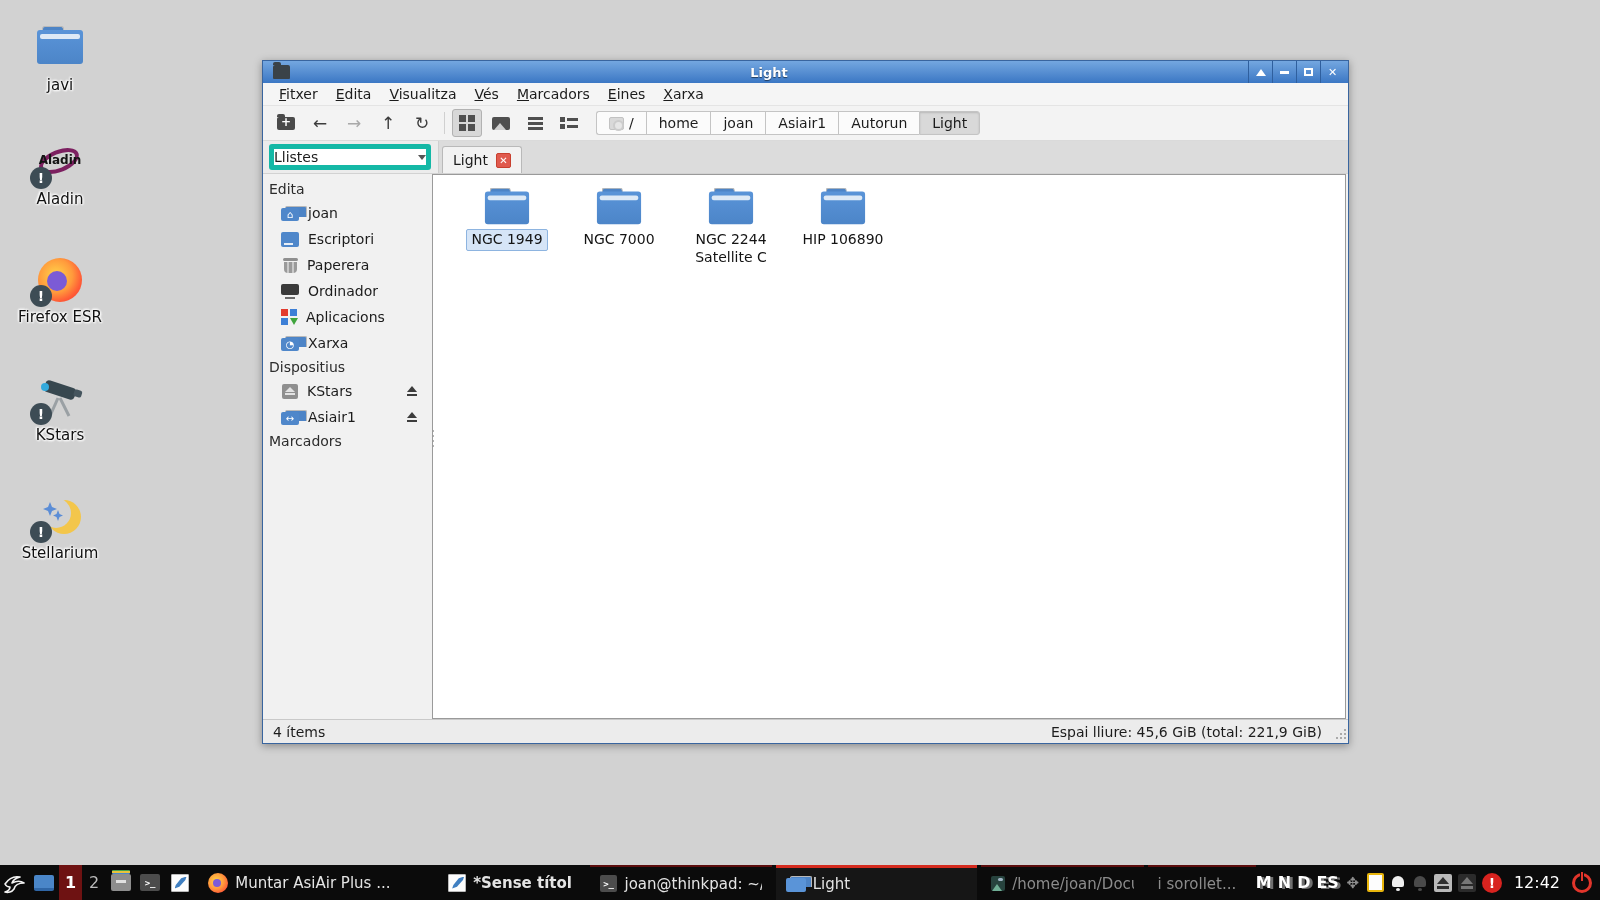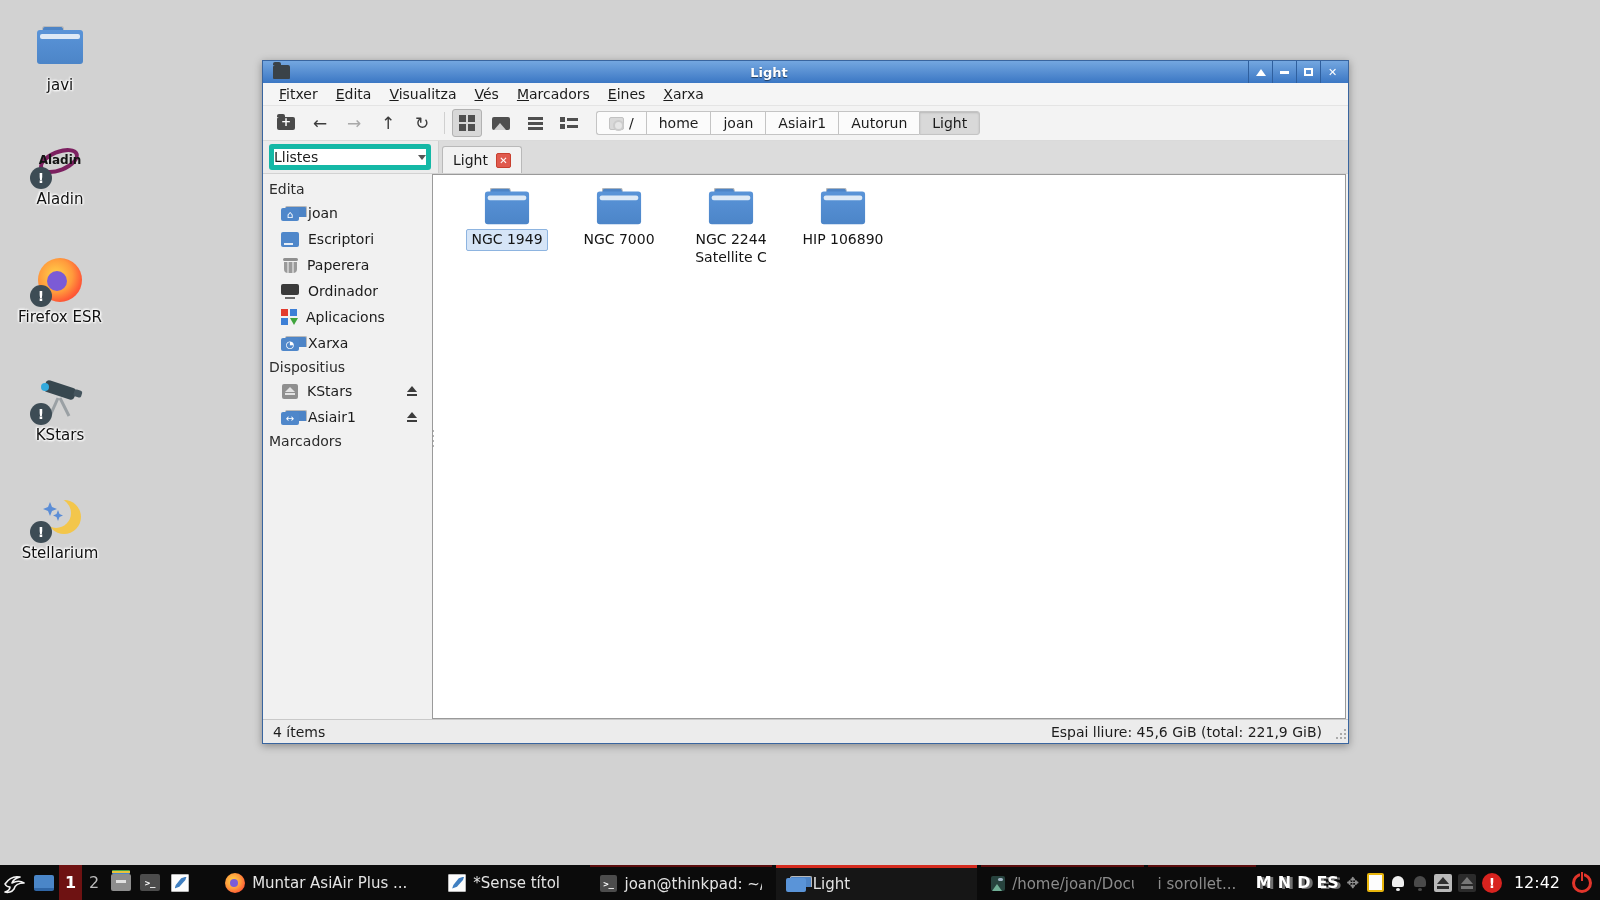--- a/index.html
+++ b/index.html
@@ -510,25 +510,25 @@
   <div class="tb-ic">
       <span class="ic-cabinet"></span>
     </div>
   <div class="tb-ic">
       <span class="ic-term">&gt;_</span>
     </div>
   <div class="tb-ic">
       <span class="ic-feather"></span>
     </div>
 
-  <div class="task-btn" style="width:240px;justify-content:center;">
+  <div class="task-btn" style="width:240px;">
     <span class="ic-ffx-sm"></span>
     <span class="t">Muntar AsiAir Plus ...</span>
   </div>
-  <div class="task-btn" style="width:150px;">
+  <div class="task-btn" style="width:150px;font-weight:bold;">
     <span class="ic-feather"></span>
     <span class="t">*Sense títol</span>
   </div>
   <div class="task-btn urgent" style="width:185px;">
     <span class="ic-term">&gt;_</span>
     <span class="t">joan@thinkpad: ~/...</span>
   </div>
   <div class="task-btn active" style="width:205px;">
     <span class="ic-folder-tb">
         <span class="tab"></span>

